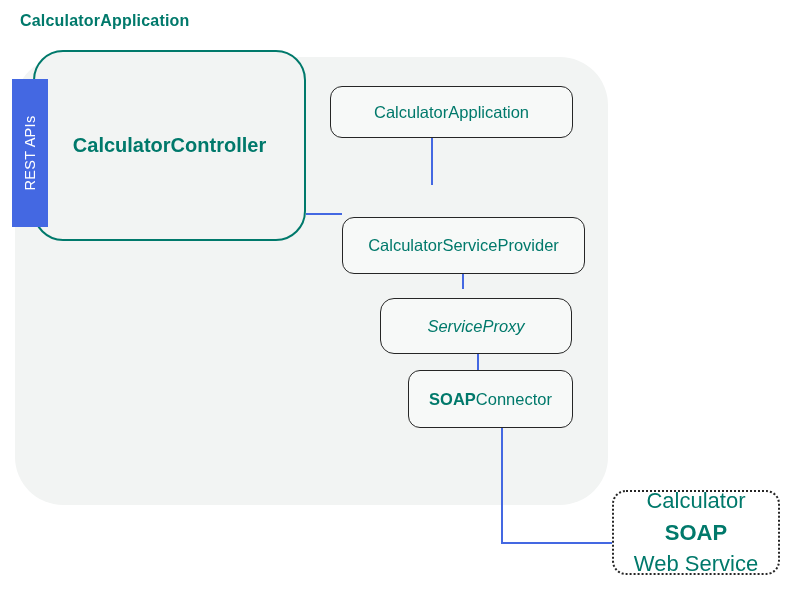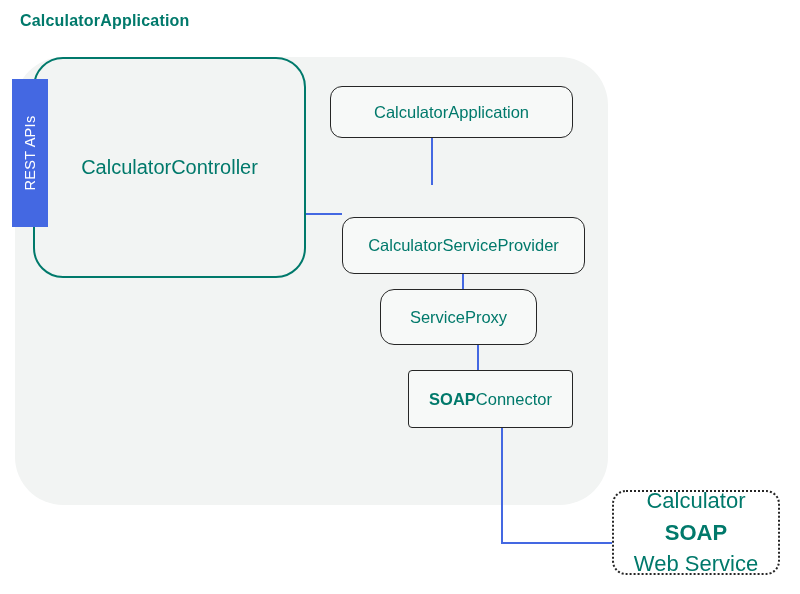--- a/index.html
+++ b/index.html
@@ -35,38 +35,38 @@
   }
   .node {
     position: absolute;
     display: flex;
     align-items: center;
     justify-content: center;
     text-align: center;
     color: var(--teal, #00796B);
   }
   .node-controller {
-    left: 33px; top: 57px;
-    width: 273px; height: 221px;
+    left: 33px; top: 50px;
+    width: 273px; height: 191px;
     background: var(--boundary-bg, #F2F4F3);
     border: 2px solid var(--teal, #00796B);
     border-radius: 30px;
     font-size: 20px;
-    font-weight: 400;
+    font-weight: 700;
   }
   .node-small {
     background: var(--node-bg, #F7F9F8);
     border: 1.2px solid var(--node-border, #262626);
     font-size: 16.5px;
     font-weight: 500;
   }
   .node-datasource { left: 330px; top: 86px;  width: 243px; height: 52px; border-radius: 12px; }
   .node-provider   { left: 342px; top: 185px; width: 243px; height: 57px; border-radius: 12px; margin-top: 32px; }
-  .node-proxy      { left: 380px; top: 289px; width: 157px; height: 56px; border-radius: 14px; }
-  .node-soapconn   { left: 408px; top: 370px; width: 165px; height: 58px; border-radius: 4px; }
+  .node-proxy      { left: 380px; top: 298px; width: 192px; height: 56px; border-radius: 14px; font-style: italic; }
+  .node-soapconn   { left: 408px; top: 370px; width: 165px; height: 58px; border-radius: 12px; }
   .node-webservice {
     left: 612px; top: 490px;
     width: 168px; height: 85px;
     background: #fff;
     border: 2px dotted var(--node-border, #262626);
     border-radius: 14px;
     font-size: 22px;
     font-weight: 400;
     line-height: 1.45;
   }

